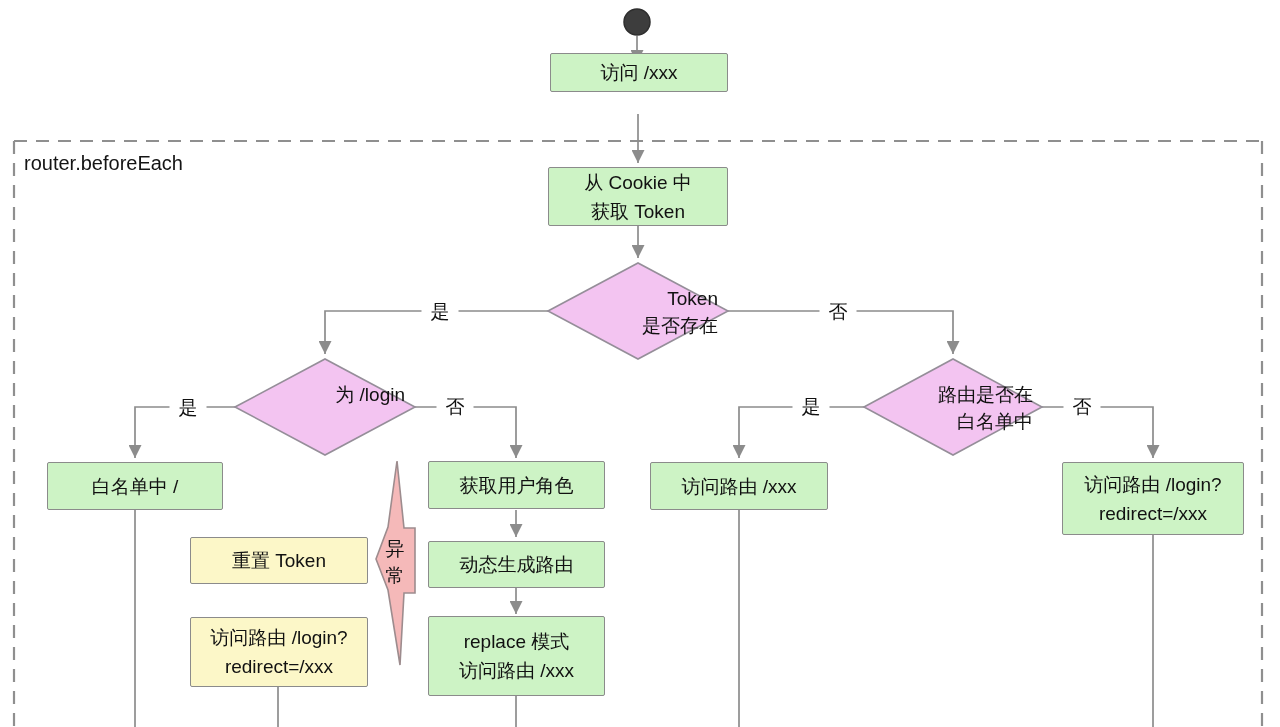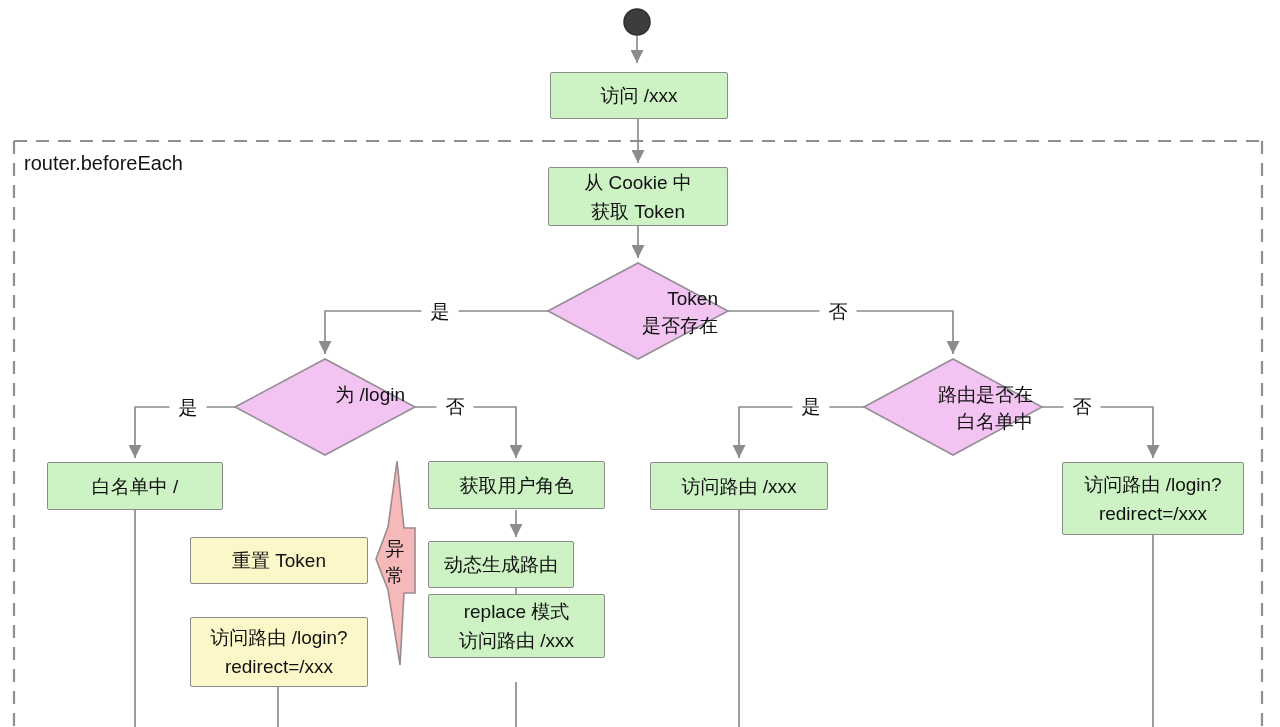--- a/index.html
+++ b/index.html
@@ -80,42 +80,42 @@
 
     <polygon class="decision" points="548,311 638,263 728,311 638,359" fill="#f3c4f1"></polygon>
     <polygon class="decision" points="235,407 325,359 415,407 325,455" fill="#f3c4f1"></polygon>
     <polygon class="decision" points="864,407 953,359 1042,407 953,455" fill="#f3c4f1"></polygon>
 
     <polygon class="exception-shape" points="397,461 404,528 415,528 415,593 404,593 400,665 388,590 376,559 388,527" fill="#f5b9b9"></polygon>
   </svg>
 
   <div class="frame-title">router.beforeEach</div>
 
-  <div class="node green" style="left:550px;top:72px;width:178px;height:47px">
+  <div class="node green" style="left:550px;top:53px;width:178px;height:39px">
     <span>访问 /xxx</span>
   </div>
 
   <div class="node green" style="left:548px;top:167px;width:180px;height:59px">
     <span>从 Cookie 中</span>
     <span>获取 Token</span>
   </div>
 
   <div class="node green" style="left:47px;top:462px;width:176px;height:48px">
     <span>白名单中 /</span>
   </div>
 
   <div class="node green" style="left:428px;top:461px;width:177px;height:48px">
     <span>获取用户角色</span>
   </div>
 
-  <div class="node green" style="left:428px;top:541px;width:146px;height:47px">
+  <div class="node green" style="left:428px;top:541px;width:177px;height:47px">
     <span>动态生成路由</span>
   </div>
 
-  <div class="node green" style="left:428px;top:594px;width:177px;height:64px">
+  <div class="node green" style="left:428px;top:616px;width:177px;height:80px">
     <span>replace 模式</span>
     <span>访问路由 /xxx</span>
   </div>
 
   <div class="node green" style="left:650px;top:462px;width:178px;height:48px">
     <span>访问路由 /xxx</span>
   </div>
 
   <div class="node green" style="left:1062px;top:462px;width:182px;height:73px">
     <span>访问路由 /login?</span>

